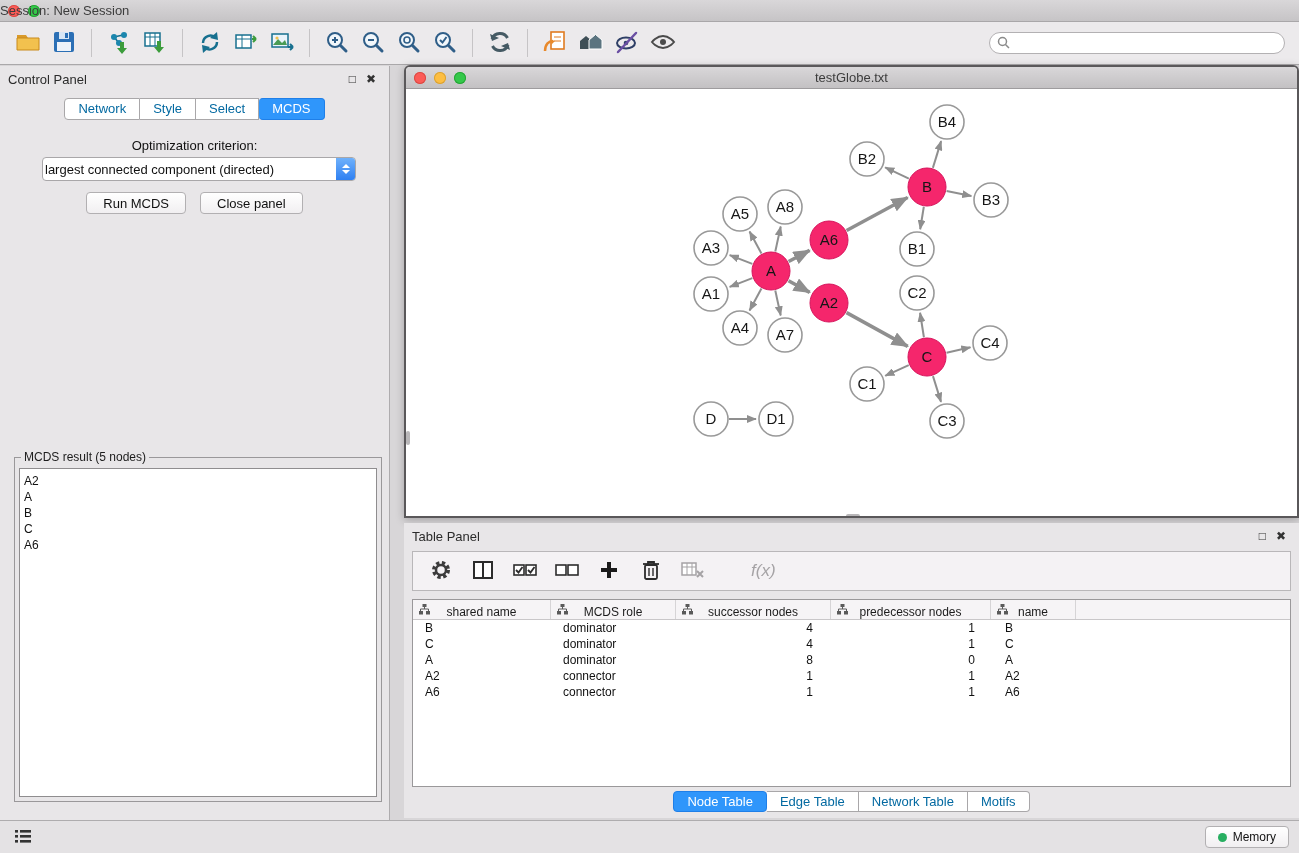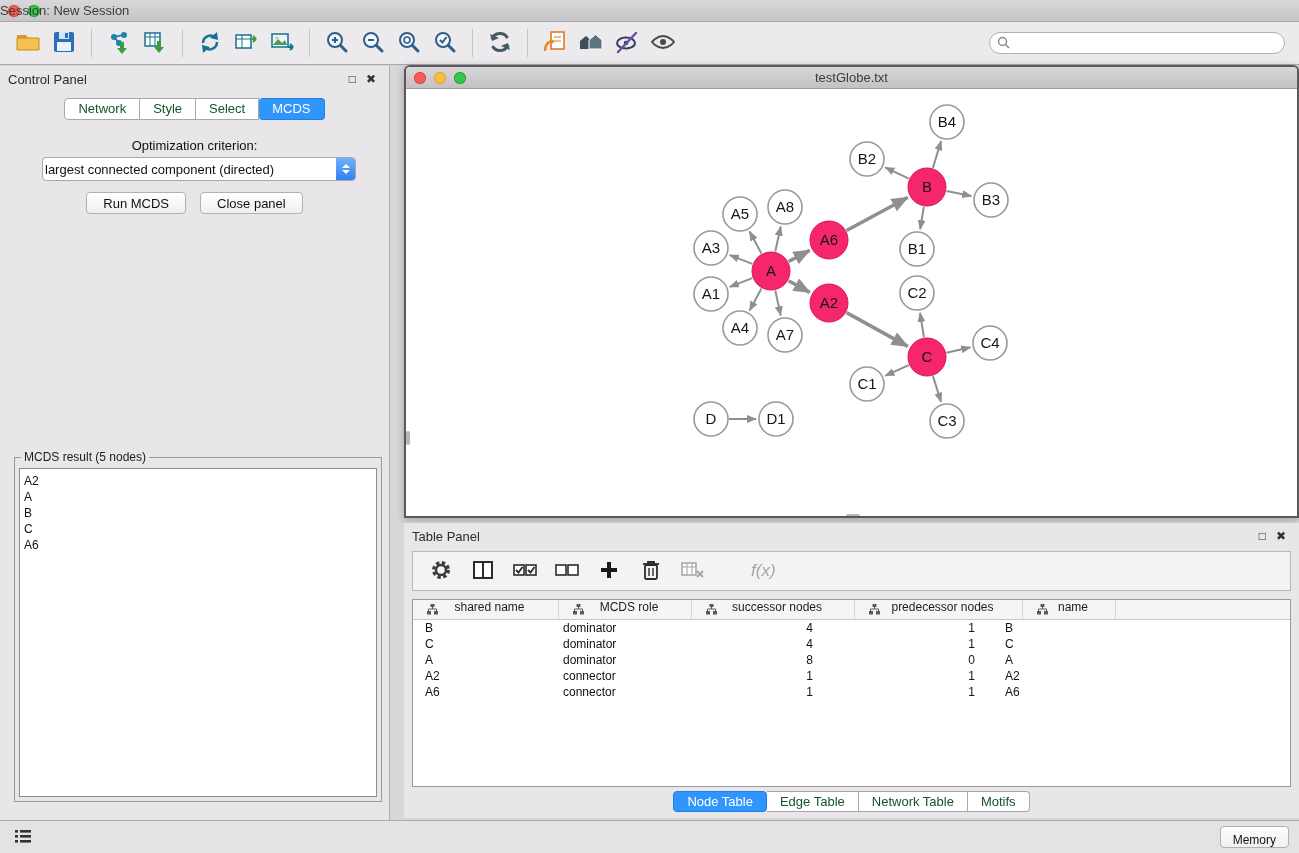--- a/index.html
+++ b/index.html
@@ -29,21 +29,21 @@
   
   .main { position:absolute; top:66px; left:0; right:0; bottom:33px; display:flex; }
 
   
   .control-panel { width:390px; background:#e8e6e8; border-right:1px solid #aeacae; position:relative; flex:0 0 auto; }
   .panel-head { height:26px; display:flex; align-items:center; padding:0 8px; font-size:13px; color:#2b2b2b; }
   .panel-head .spacer { flex:1; }
   .panel-btn { font-size:12px; color:#333; padding:0 5px; cursor:default; }
   .seg-group { display:flex; justify-content:center; margin-top:6px; }
   .seg { background:#fff; border:1px solid #a9a7a9; border-left:none; height:22px; line-height:20px;
-         padding:0 13px; font-size:13px; color:#14532d; cursor:default; }
+         padding:0 13px; font-size:13px; color:#0369a1; cursor:default; }
   .seg:first-child { border-left:1px solid #a9a7a9; border-radius:4px 0 0 4px; }
   .seg:last-child { border-radius:0 4px 4px 0; }
   .seg.seg-active { background:#2f96fb; border-color:#1f7fe8; color:#fff; border-radius:4px; }
   .opt-label { text-align:center; margin-top:18px; font-size:13px; color:#111; }
   .dropdown { position:absolute; left:42px; top:91px; width:314px; height:24px; background:#fff;
               border:1px solid #a9a7a9; border-radius:4px; display:flex; align-items:center; cursor:default; }
   .dd-text { flex:1; font-size:13px; color:#111; padding-left:2px; white-space:nowrap; overflow:hidden; }
   .dd-stepper { width:19px; height:22px; border-radius:0 3px 3px 0; background:linear-gradient(#6fb1fb,#2f80f2);
                 display:flex; flex-direction:column; align-items:center; justify-content:center; }
   .dd-stepper i { width:0; height:0; border-left:4px solid transparent; border-right:4px solid transparent; display:block; }
@@ -76,39 +76,39 @@
   
   .table-panel { position:absolute; left:14px; top:457px; width:895px; height:295px; background:#e8e6e8; }
   .tp-toolbar { position:absolute; left:8px; right:8px; top:28px; height:40px; background:#f4f2f4;
                 border:1px solid #b9b7b9; display:flex; align-items:center; gap:10px; padding:0 12px; }
   .tp-btn { width:32px; height:30px; display:flex; align-items:center; justify-content:center;
             background:transparent; border:none; cursor:default; }
   .fx-label { font-family:Liberation Sans, sans-serif; font-style:italic; font-size:17px; color:#a5a3a5;margin-left:32px; }
   .tp-table { position:absolute; left:8px; right:8px; top:76px; height:188px; background:#fff;
               border:1px solid #9a989a; overflow:hidden; font-size:12px; }
   .th-row { display:flex; height:20px; background:#f6f4f6; border-bottom:1px solid #c9c7c9; }
-  .th { position:relative; display:flex; align-items:flex-start; justify-content:center;
-        border-right:1px solid #d6d4d6; color:#1c1c1c;margin-left:8px; }
+  .th { position:relative; display:flex; align-items:flex-end; justify-content:center;
+        border-right:1px solid #d6d4d6; color:#1c1c1c; }
   .th svg { position:absolute; left:6px; top:4px; }
   .th-fill { flex:1; border-right:none; }
   .tr { display:flex; height:16px; line-height:16px; }
   .td { white-space:nowrap; overflow:hidden; color:#111; }
   .col0 { width:138px; } .col1 { width:125px; } .col2 { width:155px; } .col3 { width:160px; } .col4 { width:85px; }
   .td.col0 { padding-left:12px; } .td.col1 { padding-left:12px; }
   .td.col2 { text-align:right; padding-right:18px; } .td.col3 { text-align:right; padding-right:16px; }
   .td.col4 { padding-left:14px; }
   .tab-bar { position:absolute; left:0; right:0; bottom:6px; display:flex; justify-content:center; }
   .tab-bar .seg { height:21px; line-height:19px; font-size:13px; }
 
   
   .statusbar { position:absolute; left:0; right:0; bottom:0; height:33px; background:#e4e2e4;
                border-top:1px solid #aeacae; display:flex; align-items:center; padding:0 10px; }
   .memory-btn { margin-left:auto; height:22px; background:linear-gradient(#ffffff,#f1eff1);
                 border:1px solid #b2b0b2; border-radius:4px; display:flex; align-items:center;
-                gap:6px; padding:0 12px; font-size:12px; color:#111; cursor:default;flex-direction:column; }
+                gap:6px; padding:0 12px; font-size:12px; color:#111; cursor:default; }
   .green-dot { width:9px; height:9px; border-radius:50%; background:#27ae60; display:inline-block; }
   .list-icon-btn { width:26px; height:22px; background:transparent; border:none; display:flex;
                    align-items:center; justify-content:center; cursor:default; }
 </style>
 </head>
 <body>
 
 <div class="titlebar">
   <span class="tl red"></span>
   <span class="tl green"></span>

